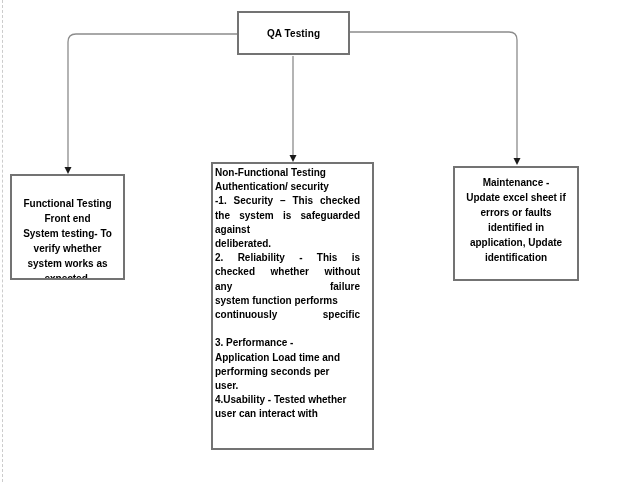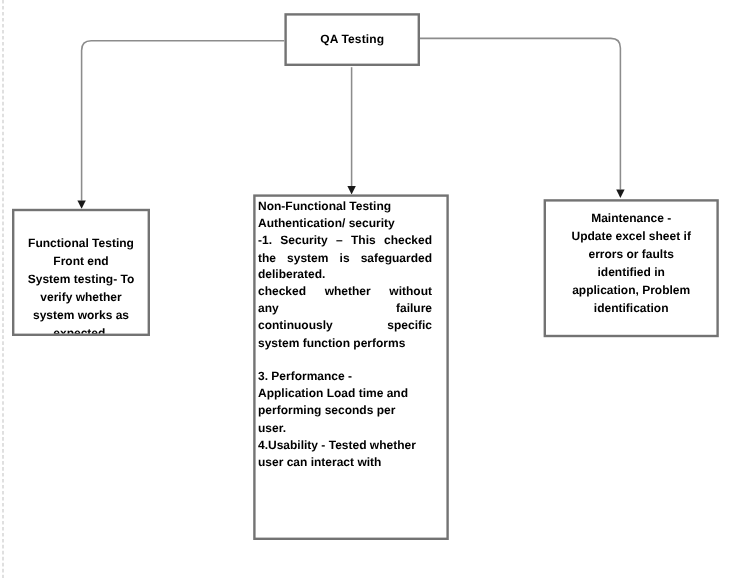--- a/index.html
+++ b/index.html
@@ -51,21 +51,21 @@
   }
   .node-functional {
     left: 10px; top: 174px; width: 115px; height: 106px;
     text-align: center; padding-top: 20px; line-height: 15px;
   }
   .node-nonfunctional {
     left: 211px; top: 162px; width: 163px; height: 288px;
     padding: 2px 12px 0 2px; line-height: 14.2px; text-align: left;
   }
   .node-maintenance {
-    left: 453px; top: 166px; width: 146px; height: 115px;
+    left: 453px; top: 166px; width: 126px; height: 115px;
     text-align: center; padding-top: 7px; line-height: 15px;
   }
   .line { white-space: nowrap; }
   .line.just {
     white-space: normal;
     text-align: justify;
     text-align-last: justify;
     text-justify: inter-word;
   }
 </style>
@@ -96,36 +96,38 @@
       <div class="line">verify whether</div>
       <div class="line">system works as</div>
       <div class="line">expected.</div>
     </div>
 
   <div class="node node-nonfunctional">
       <div class="line">Non-Functional Testing</div>
       <div class="line">Authentication/ security</div>
       <div class="line just">-1. Security – This checked</div>
       <div class="line just">the system is safeguarded</div>
+      <div class="line">against</div>
       <div class="line">deliberated.</div>
+      <div class="line just">2. Reliability - This is</div>
       <div class="line just">checked whether without</div>
       <div class="line just">any failure</div>
+      <div class="line">system function performs</div>
       <div class="line just">continuously specific</div>
-      <div class="line">system function performs</div>
       <div class="line">&nbsp;</div>
       <div class="line">3. Performance -</div>
       <div class="line">Application Load time and</div>
       <div class="line">performing seconds per</div>
       <div class="line">user.</div>
       <div class="line">4.Usability - Tested whether</div>
       <div class="line">user can interact with</div>
     </div>
 
   <div class="node node-maintenance">
       <div class="line">Maintenance -</div>
       <div class="line">Update excel sheet if</div>
       <div class="line">errors or faults</div>
       <div class="line">identified in</div>
-      <div class="line">application, Problem</div>
+      <div class="line">application, Update</div>
       <div class="line">identification</div>
     </div>
 
 </div>
 
 </body></html>

